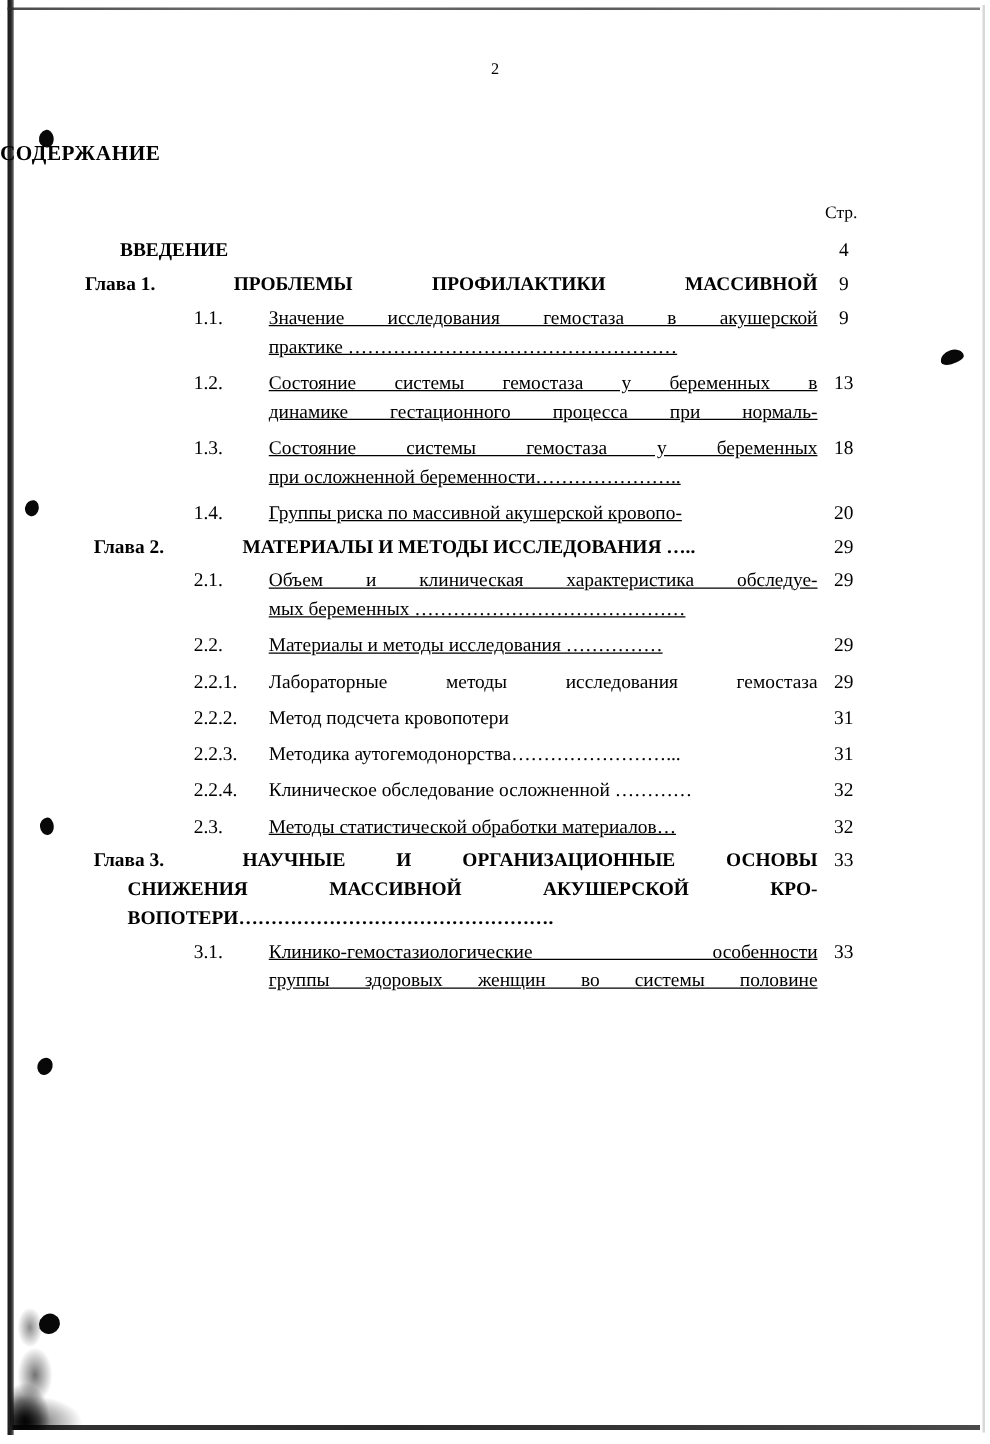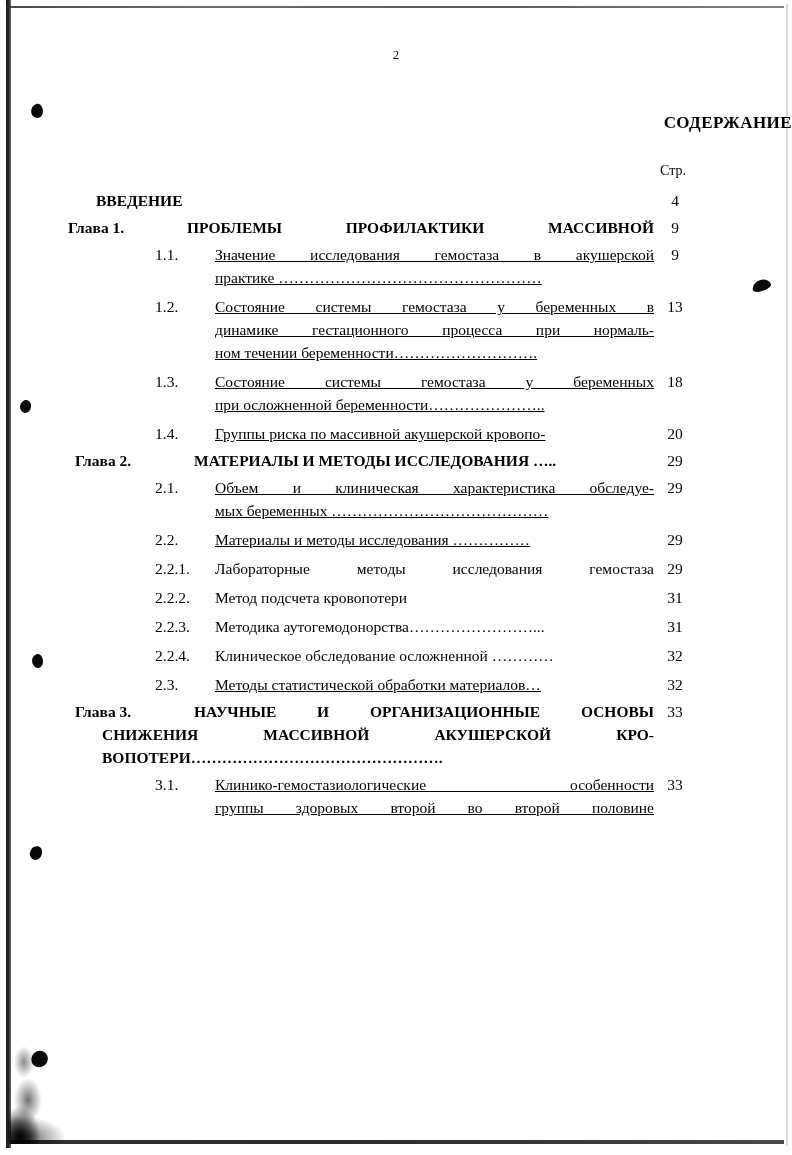--- a/index.html
+++ b/index.html
@@ -94,21 +94,21 @@
     position: absolute;
     left: 0; top: 47px; width: 792px;
     text-align: center;
     font-size: 13px;
   }
 
   
   .toc-title {
     position: absolute;
     left: 0; top: 113px; width: 792px;
-    text-align: right;
+    text-align: left;
     font-weight: bold;
     font-size: 17px;
     letter-spacing: .4px;
   }
 
   
   .content {
     position: absolute;
     left: 62px; top: 163px; width: 668px;
   }
@@ -244,23 +244,20 @@
 
     <div class="row ind-sub">
       <span class="pg">13</span>
       <div class="ln">
         <span class="lbl lbl-x93">1.2.</span>
         <span class="txt txt-just">Состояние системы гемостаза у беременных в</span>
       </div>
       <div class="ln cont">
         <span class="txt txt-just">динамике гестационного процесса при нормаль-</span>
       </div>
-      <div class="ln cont">
-        <span class="txt">ном течении беременности……………………….</span>
-      </div>
     </div>
     <div class="sp6"></div>
 
     <div class="row ind-sub">
       <span class="pg">18</span>
       <div class="ln">
         <span class="lbl lbl-x93">1.3.</span>
         <span class="txt txt-just">Состояние системы гемостаза у беременных</span>
       </div>
       <div class="ln cont">
@@ -368,18 +365,18 @@
     </div>
     <div class="sp4"></div>
 
     <div class="row ind-sub">
       <span class="pg">33</span>
       <div class="ln">
         <span class="lbl lbl-x93">3.1.</span>
         <span class="txt txt-just">Клинико-гемостазиологические особенности</span>
       </div>
       <div class="ln cont">
-        <span class="txt txt-just">группы здоровых второй во второй половине</span>
+        <span class="txt txt-just">группы здоровых женщин во системы половине</span>
       </div>
     </div>
 
   </div>
 </div>
 
 </body></html>

